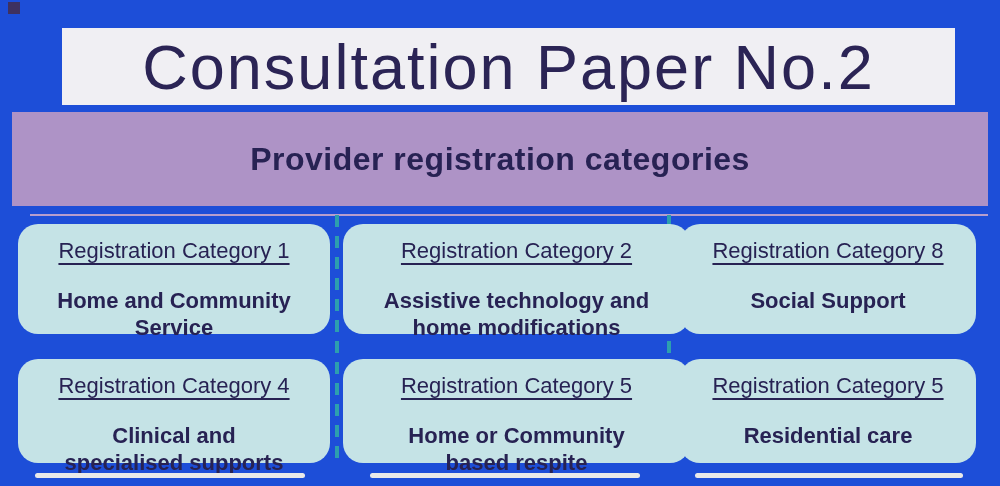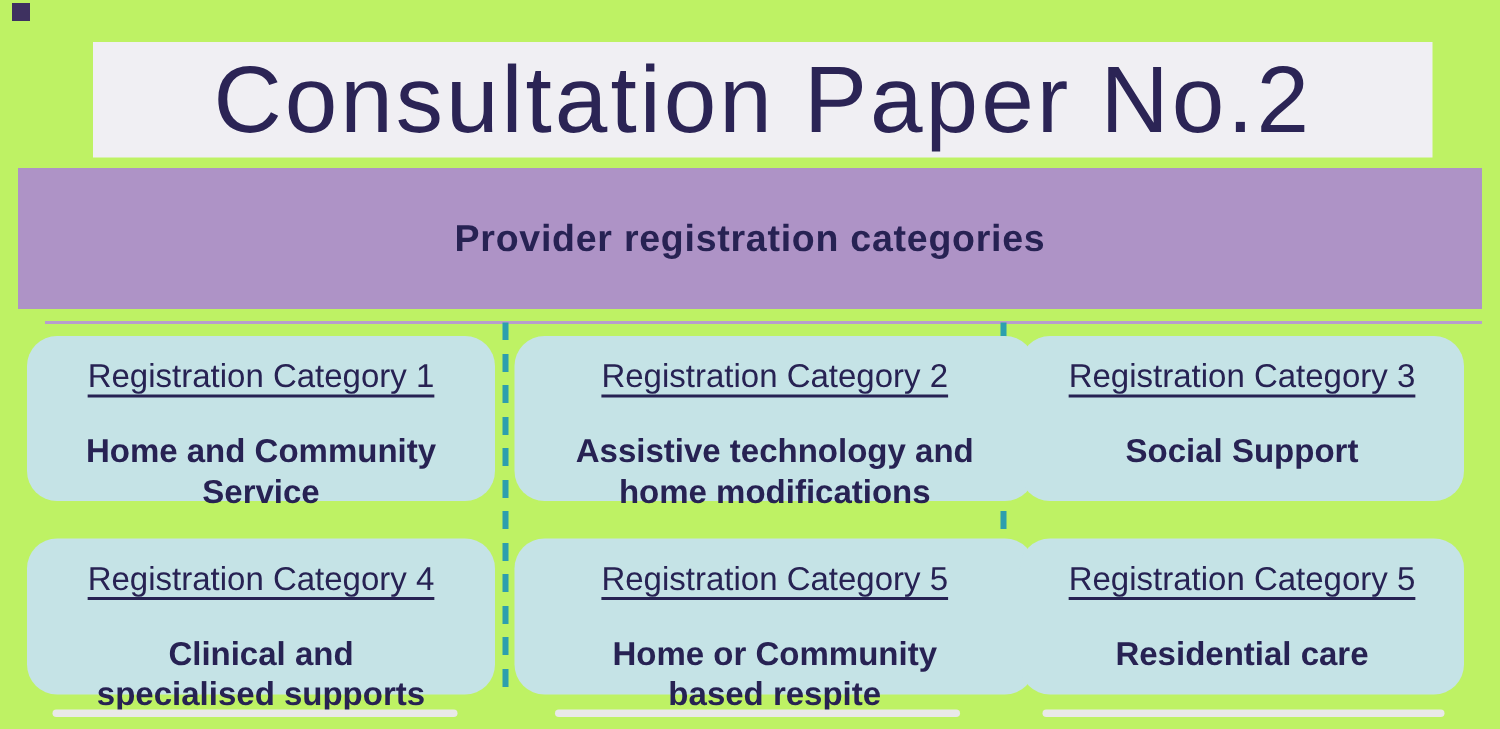--- a/index.html
+++ b/index.html
@@ -1,37 +1,37 @@
 <!DOCTYPE html>
 <html><head>
 <meta charset="utf-8">
 <style>
   html,body { margin:0; padding:0; background:#ffffff; }
   .page {
-    position:relative; width:1000px; height:486px; background:#bef264;
+    position:relative; width:1000px; height:486px; background:#1d4ed8;
     font-family:"Liberation Sans", sans-serif; overflow:hidden;
   }
   .corner-square {
     position:absolute; left:8px; top:2px; width:12px; height:12px;
     background:#3e3160;
   }
   .title-box {
     position:absolute; left:62px; top:28px; width:893px; height:77px;
     background:#f0eff3; display:flex; align-items:center; justify-content:center;
   }
   .title-box h1 {
     margin:0; font-size:63px; font-weight:400; letter-spacing:2px;
     color:#2b2455; white-space:nowrap;
   }
   .banner {
     position:absolute; left:12px; top:112px; width:976px; height:94px;
     background:#ae93c6; display:flex; align-items:center; justify-content:center;
   }
   .banner h2 {
-    margin:12px; font-size:25px; font-weight:700; color:#272253; letter-spacing:0.5px;
+    margin:12px; font-size:32px; font-weight:700; color:#272253; letter-spacing:0.5px;
   }
   .separator-line {
     position:absolute; left:30px; top:214px; width:958px; height:2px;
     background:#b79ecd;
   }
   .dashed-divider {
     position:absolute; top:215px; height:248px; width:4px;
     background:repeating-linear-gradient(to bottom, #2d9fae 0px, #2d9fae 12px, transparent 12px, transparent 21px);
   }
   .divider-1 { left:335px; }
@@ -85,21 +85,21 @@
     <div class="card-category">Registration Category 1</div>
     <div class="card-title">Home and Community
 Service</div>
   </div>
   <div class="card row1 col2">
     <div class="card-category">Registration Category 2</div>
     <div class="card-title">Assistive technology and
 home modifications</div>
   </div>
   <div class="card row1 col3">
-    <div class="card-category">Registration Category 3</div>
+    <div class="card-category">Registration Category 8</div>
     <div class="card-title">Social Support</div>
   </div>
   <div class="card row2 col1">
     <div class="card-category">Registration Category 4</div>
     <div class="card-title">Clinical and
 specialised supports</div>
   </div>
   <div class="card row2 col2">
     <div class="card-category">Registration Category 5</div>
     <div class="card-title">Home or Community

